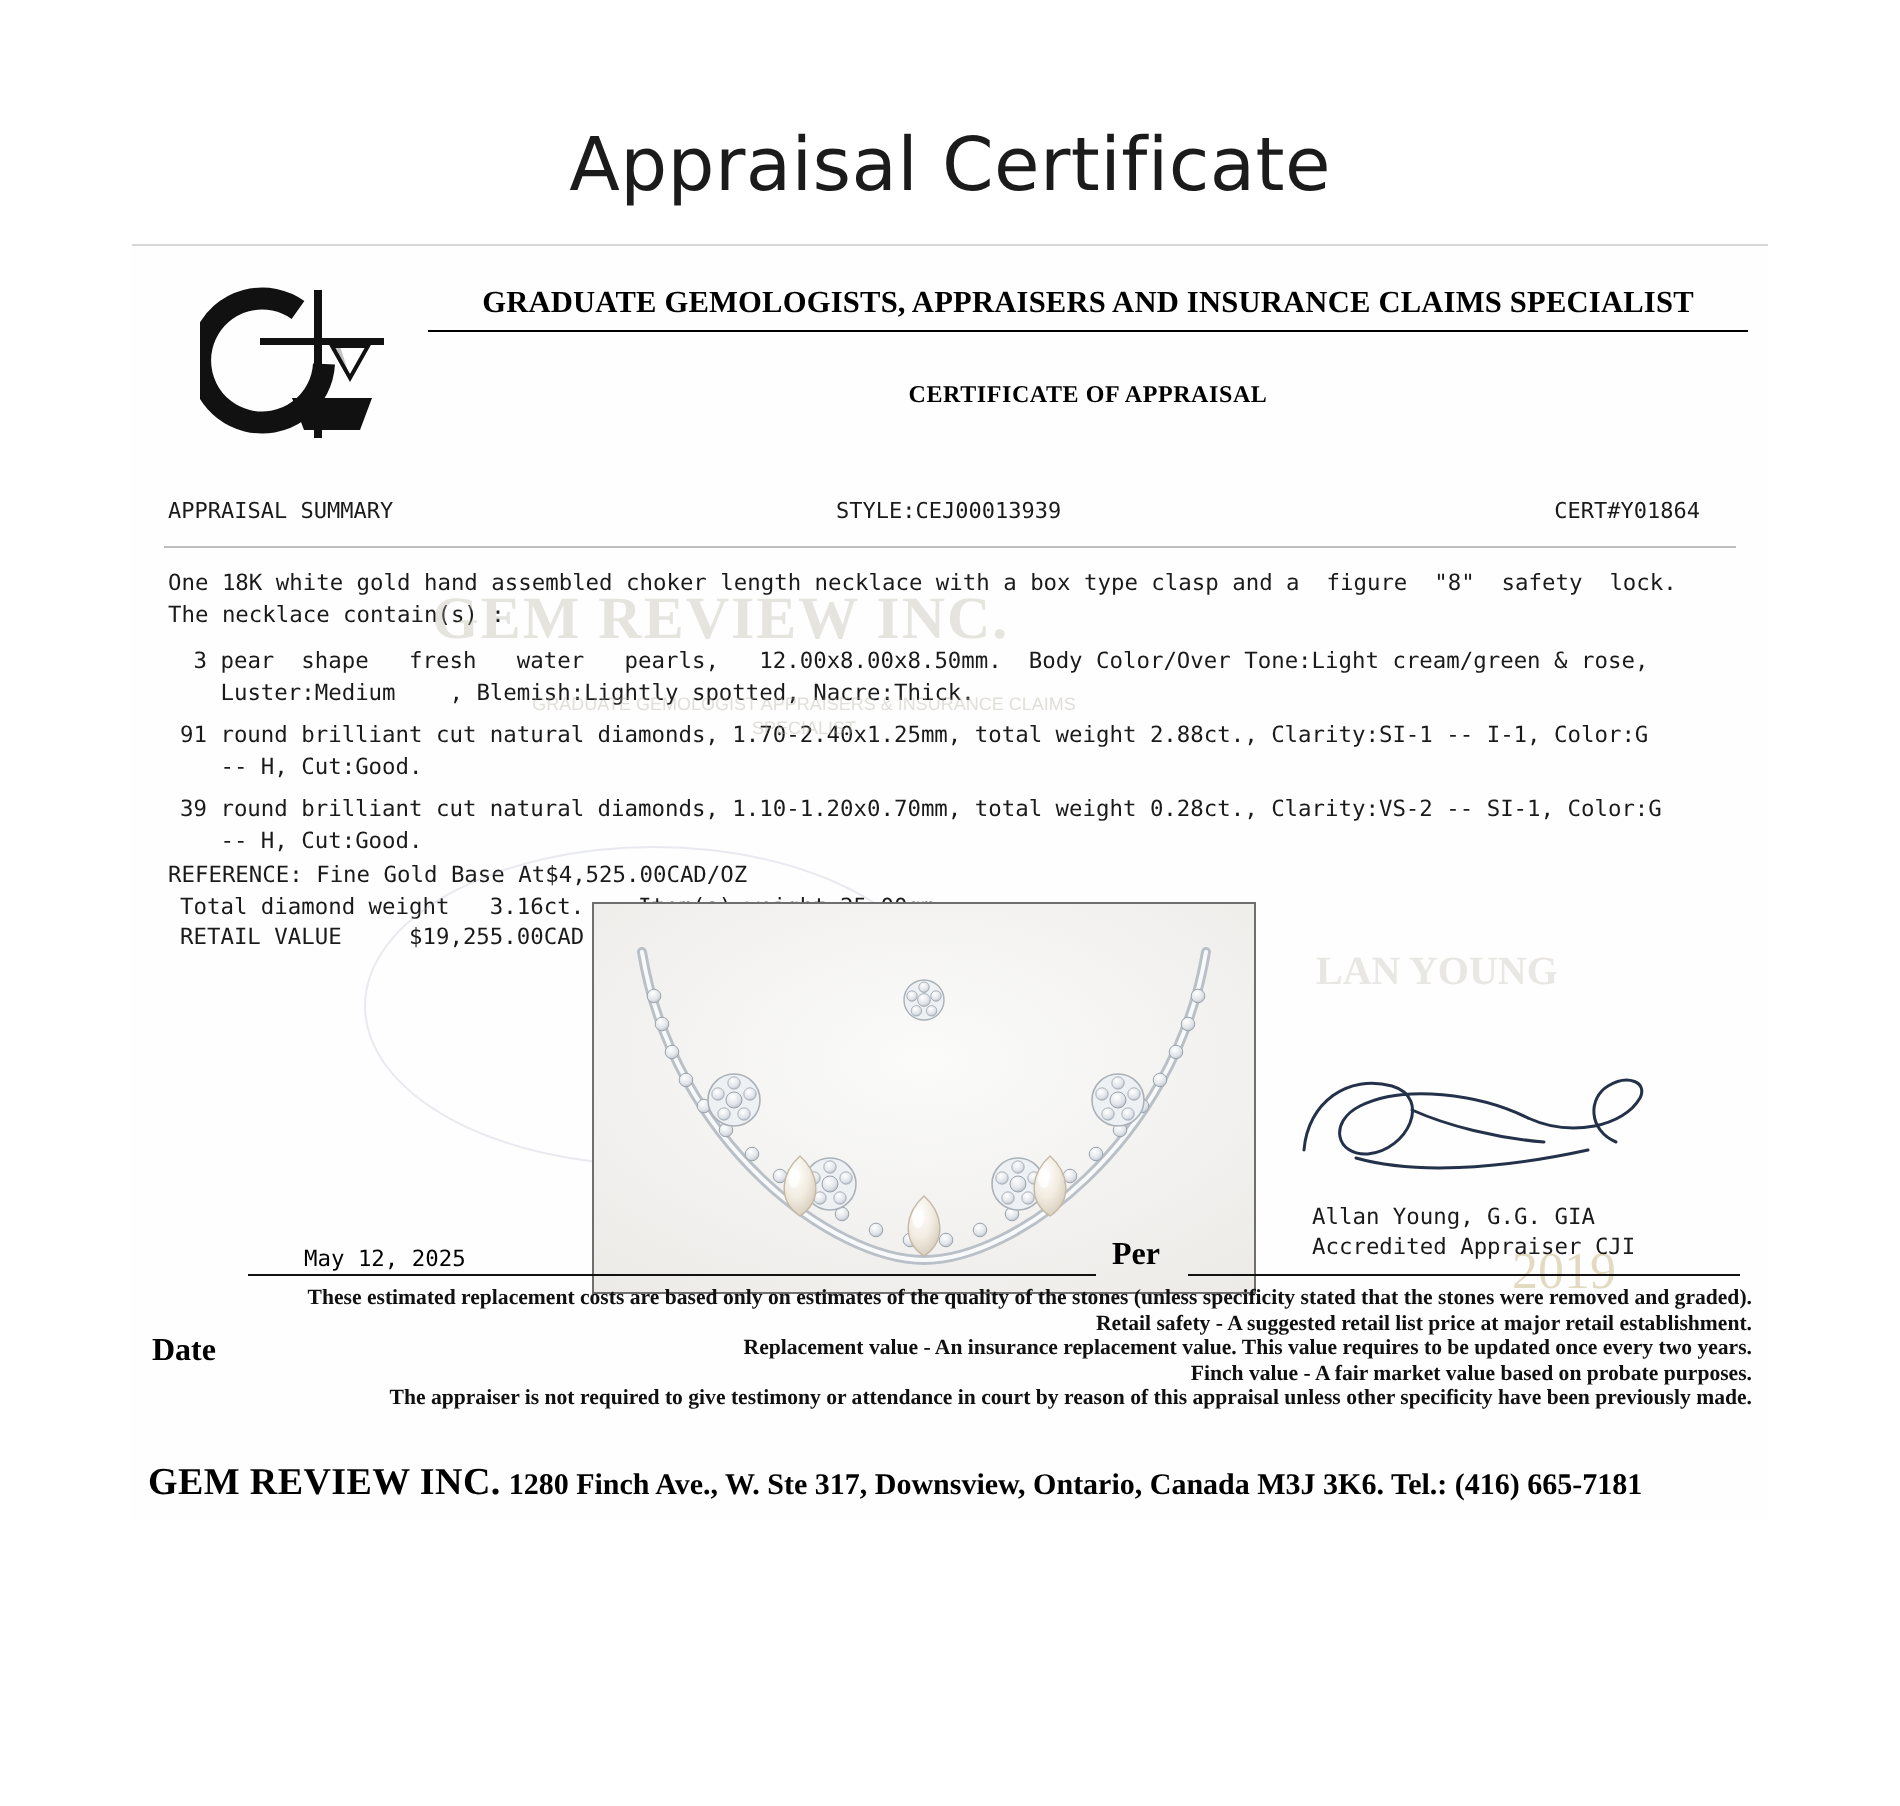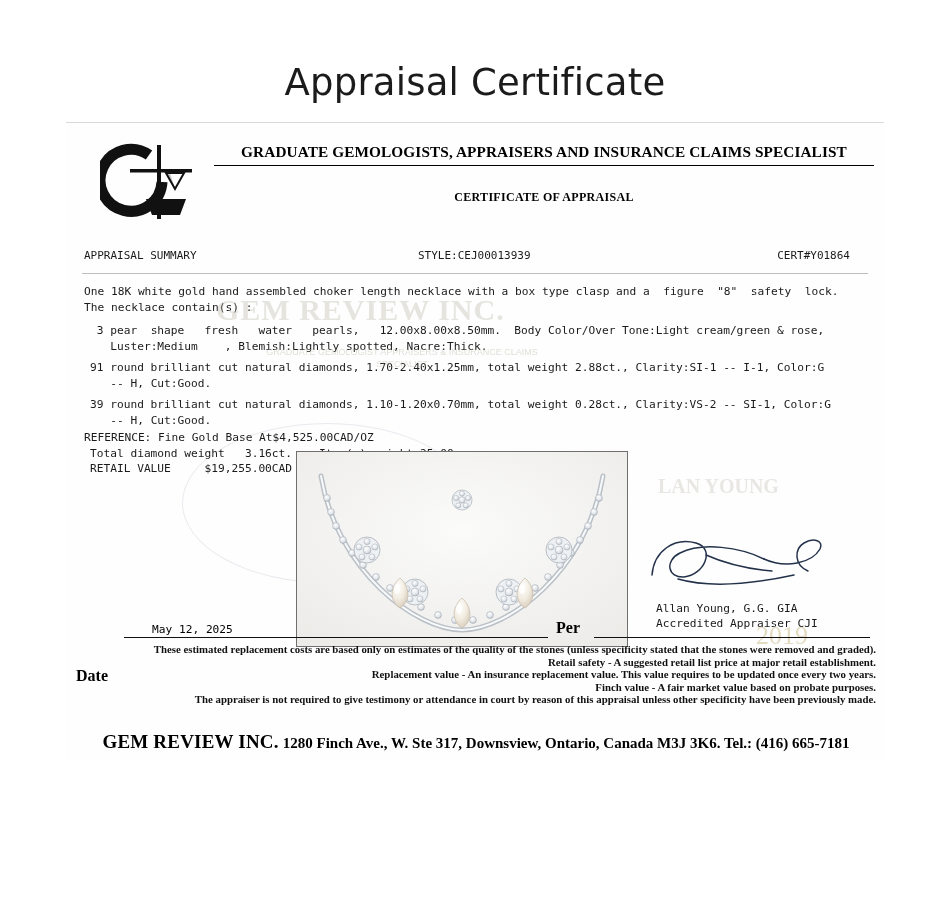--- a/index.html
+++ b/index.html
@@ -198,21 +198,20 @@
     color: #101010;
     font-weight: bold;
   }
   .fineprint div { white-space: nowrap; text-align: right; }
 
   .footer {
     position: absolute;
     left: 8px;
     top: 608px;
     width: 804px;
-    text-align: center;
     font-family: "Liberation Serif", serif;
     font-weight: bold;
   }
   .footer .brand { font-size: 19px; letter-spacing: 0.2px; }
   .footer .addr  { font-size: 15px; }
 
   
   .watermark {
     position: absolute;
     left: 150px;

